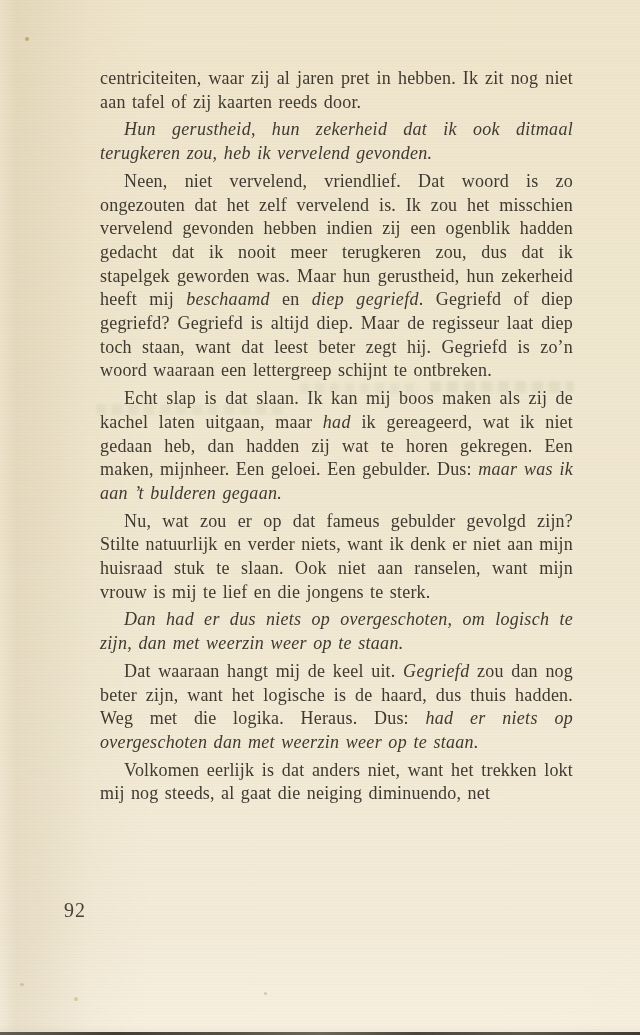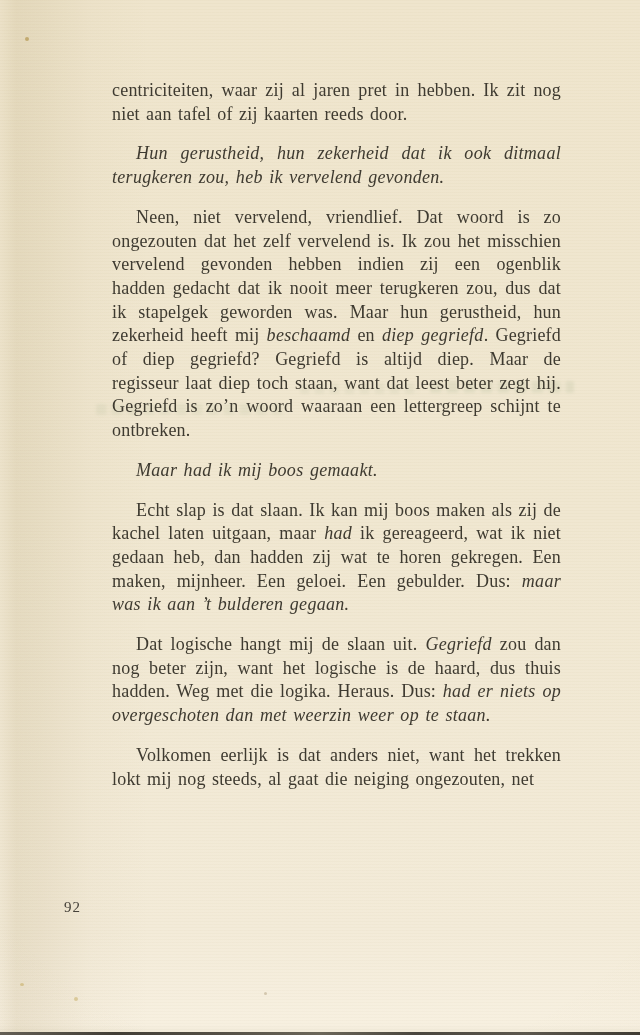--- a/index.html
+++ b/index.html
@@ -43,35 +43,35 @@
     font-family: "Liberation Serif", "DejaVu Serif", serif;
     font-size: 18px;
     line-height: 23.7px;
     letter-spacing: 0.2px;
     word-spacing: 0.09em;
     color: #3e3a30;
     text-align: justify;
     text-justify: inter-word;
   }
   .text-block p {
-    margin: 16px;
+    margin: 4px;
     padding: 0;
   }
   .text-block p.indent { text-indent: 24px; }
   .text-block p.continuation { text-indent: 0; }
   .text-block i {
     font-style: italic;
     letter-spacing: 0.3px;
   }
   .page-number {
     position: absolute;
     left: 64px;
     top: 899px;
     font-family: "Liberation Serif", "DejaVu Serif", serif;
-    font-size: 15px;
+    font-size: 20px;
     color: #46423a;
     letter-spacing: 1px;
   }
   
   .ghost {
     position: absolute;
     filter: blur(1.6px);
     opacity: 0.38;
     border-radius: 2px;
     pointer-events: none;
@@ -121,22 +121,23 @@
 
   <div class="speck speck-1"></div>
   <div class="speck speck-2"></div>
   <div class="speck speck-3"></div>
   <div class="speck speck-4"></div>
 
   <div class="text-block">
       <p class="para continuation"><span>centriciteiten, waar zij al jaren pret in hebben. Ik zit nog niet aan tafel of zij kaarten reeds door.</span></p>
       <p class="para indent"><i>Hun gerustheid, hun zekerheid dat ik ook ditmaal terugkeren zou, heb ik vervelend gevonden.</i></p>
       <p class="para indent"><span>Neen, niet vervelend, vriendlief. Dat woord is zo ongezouten dat het zelf vervelend is. Ik zou het misschien vervelend gevonden hebben indien zij een ogenblik hadden gedacht dat ik nooit meer terugkeren zou, dus dat ik stapelgek geworden was. Maar hun gerustheid, hun zekerheid heeft mij </span><i>beschaamd</i><span> en </span><i>diep gegriefd</i><span>. Gegriefd of diep gegriefd? Gegriefd is altijd diep. Maar de regisseur laat diep toch staan, want dat leest beter zegt hij. Gegriefd is zo’n woord waaraan een lettergreep schijnt te ontbreken.</span></p>
-      <p class="para indent"><i>Maar had ik mij boos gemaakt.</i></p>
       <p class="para indent"><span>Echt slap is dat slaan. Ik kan mij boos maken als zij de kachel laten uitgaan, maar </span><i>had</i><span> ik gereageerd, wat ik niet gedaan heb, dan hadden zij wat te horen gekregen. Een maken, mijnheer. Een geloei. Een gebulder. Dus: </span><i>maar was ik aan ’t bulderen gegaan.</i></p>
-      <p class="para indent"><span>Dat logische hangt mij de slaan uit. </span><i>Gegriefd</i><span> zou dan nog beter zijn, want het logische is de haard, dus thuis hadden. Weg met die logika. Heraus. Dus: </span><i>had er niets op overgeschoten dan met weerzin weer op te staan.</i></p>
-      <p class="para indent"><span>Volkomen eerlijk is dat anders niet, want het trekken lokt mij nog steeds, al gaat die neiging ongezouten, net</span></p>
+      <p class="para indent"><span>Nu, wat zou er op dat fameus gebulder gevolgd zijn? Stilte natuurlijk en verder niets, want ik denk er niet aan mijn huisraad stuk te slaan. Ook niet aan ranselen, want mijn vrouw is mij te lief en die jongens te sterk.</span></p>
+      <p class="para indent"><i>Dan had er dus niets op overgeschoten, om logisch te zijn, dan met weerzin weer op te staan.</i></p>
+      <p class="para indent"><span>Dat waaraan hangt mij de keel uit. </span><i>Gegriefd</i><span> zou dan nog beter zijn, want het logische is de haard, dus thuis hadden. Weg met die logika. Heraus. Dus: </span><i>had er niets op overgeschoten dan met weerzin weer op te staan.</i></p>
+      <p class="para indent"><span>Volkomen eerlijk is dat anders niet, want het trekken lokt mij nog steeds, al gaat die neiging diminuendo, net</span></p>
     </div>
 
   <div class="page-number">92</div>
 
   <div class="bottom-edge"></div>
 </div>
 
 </body></html>

